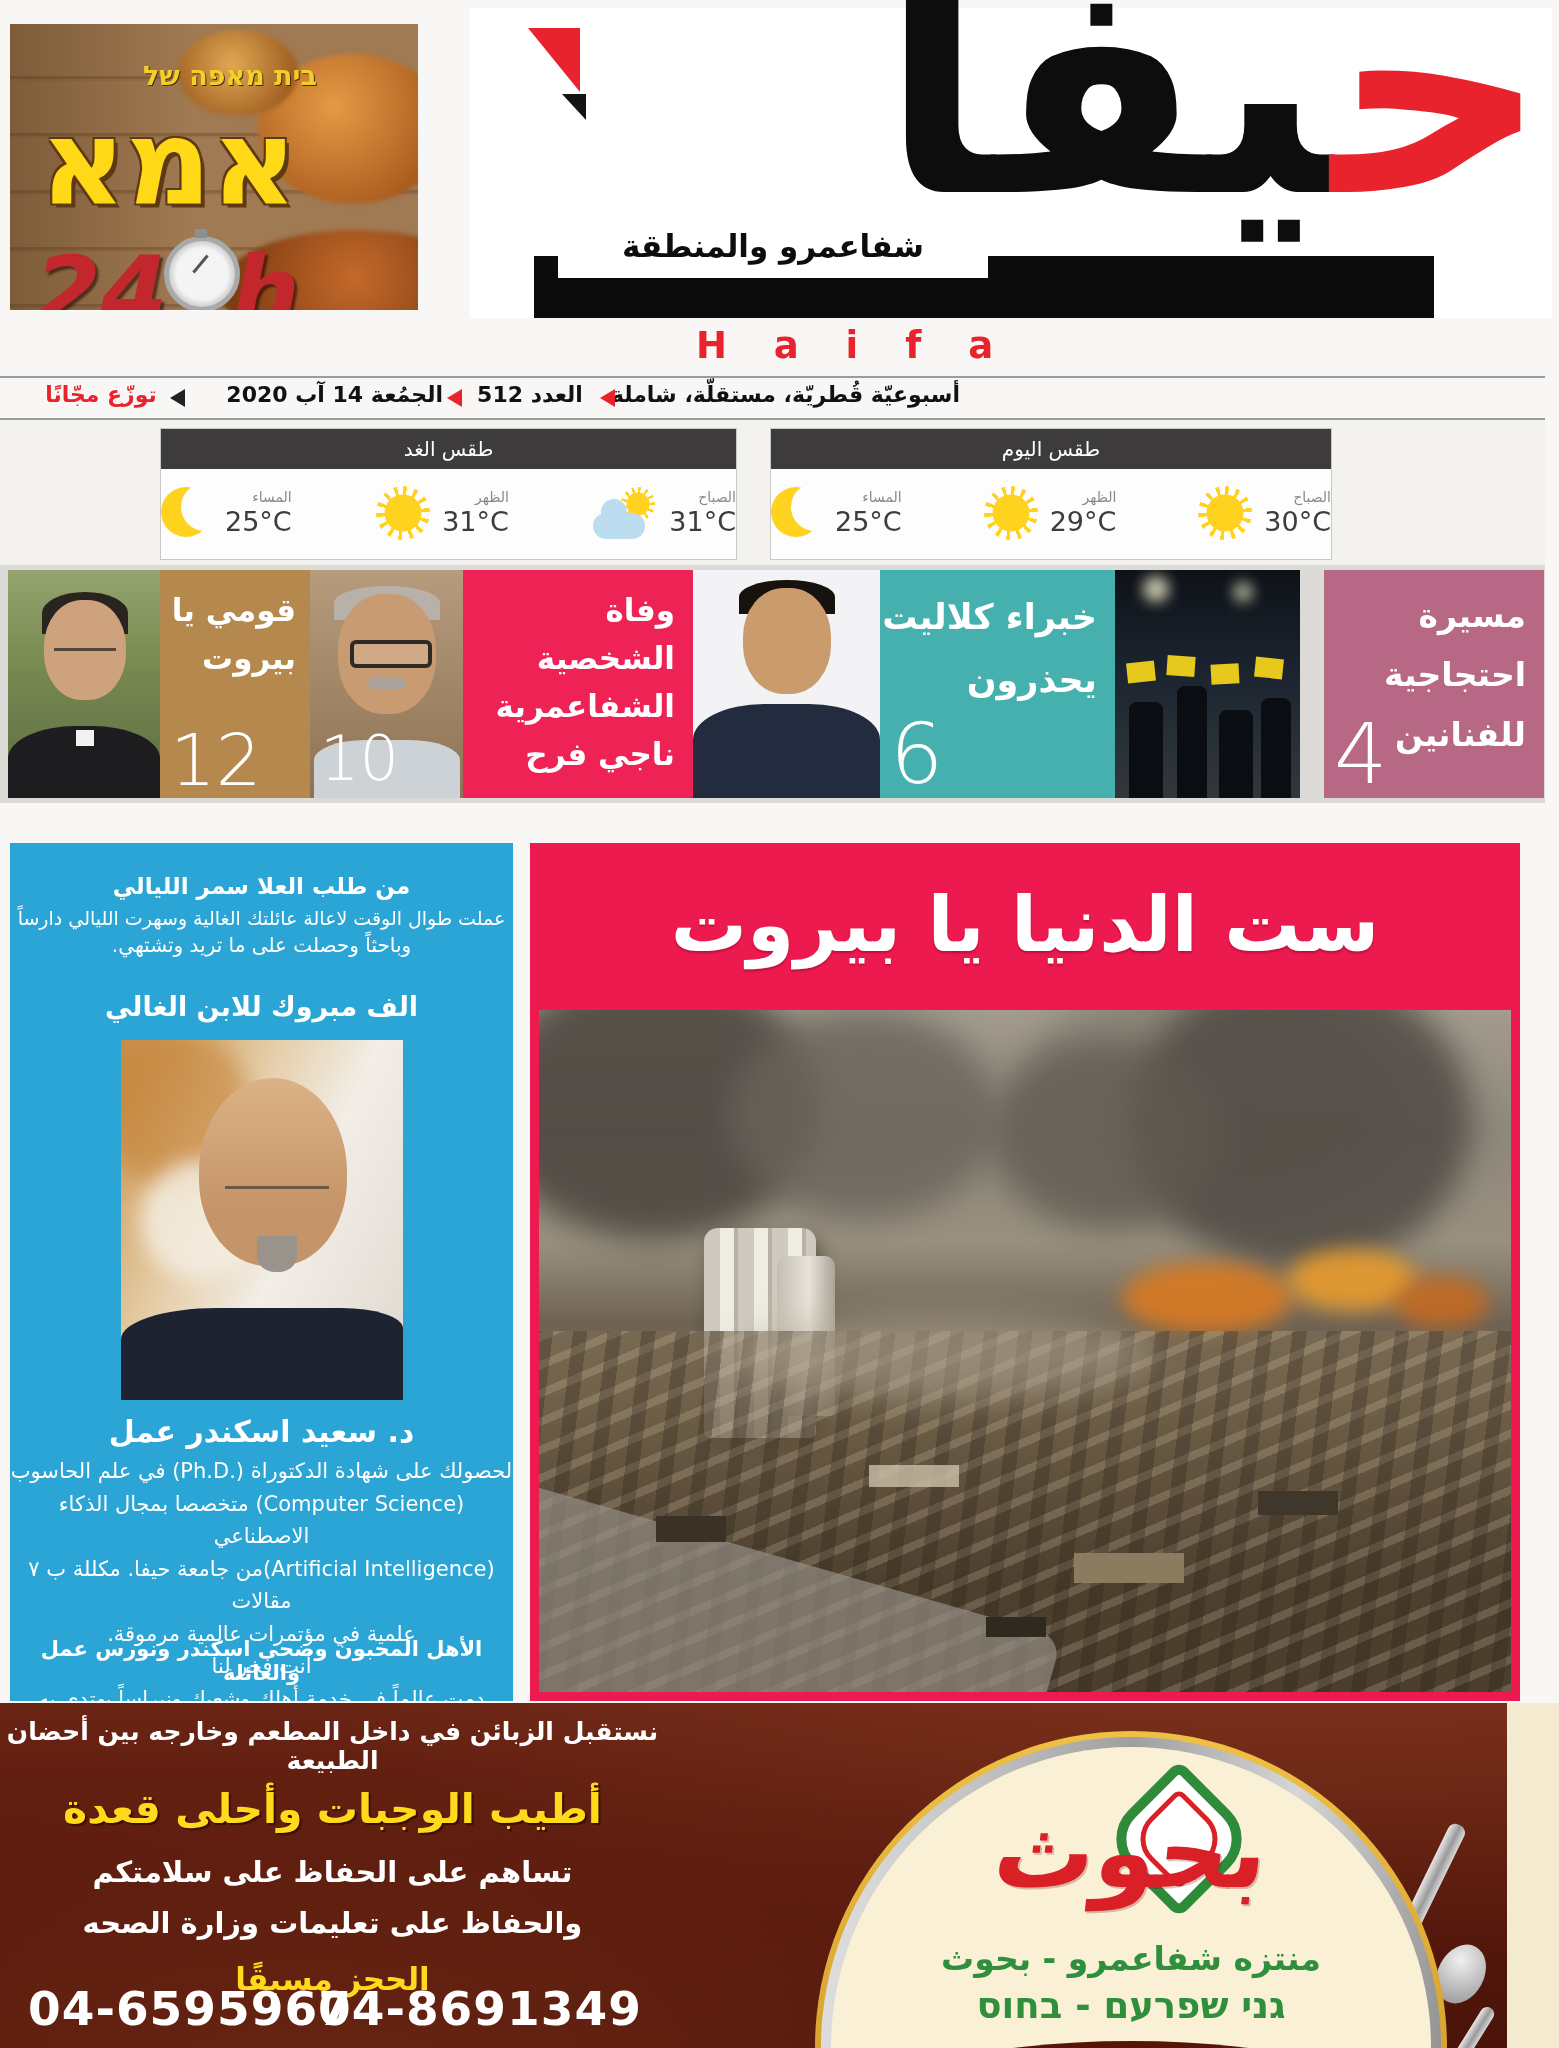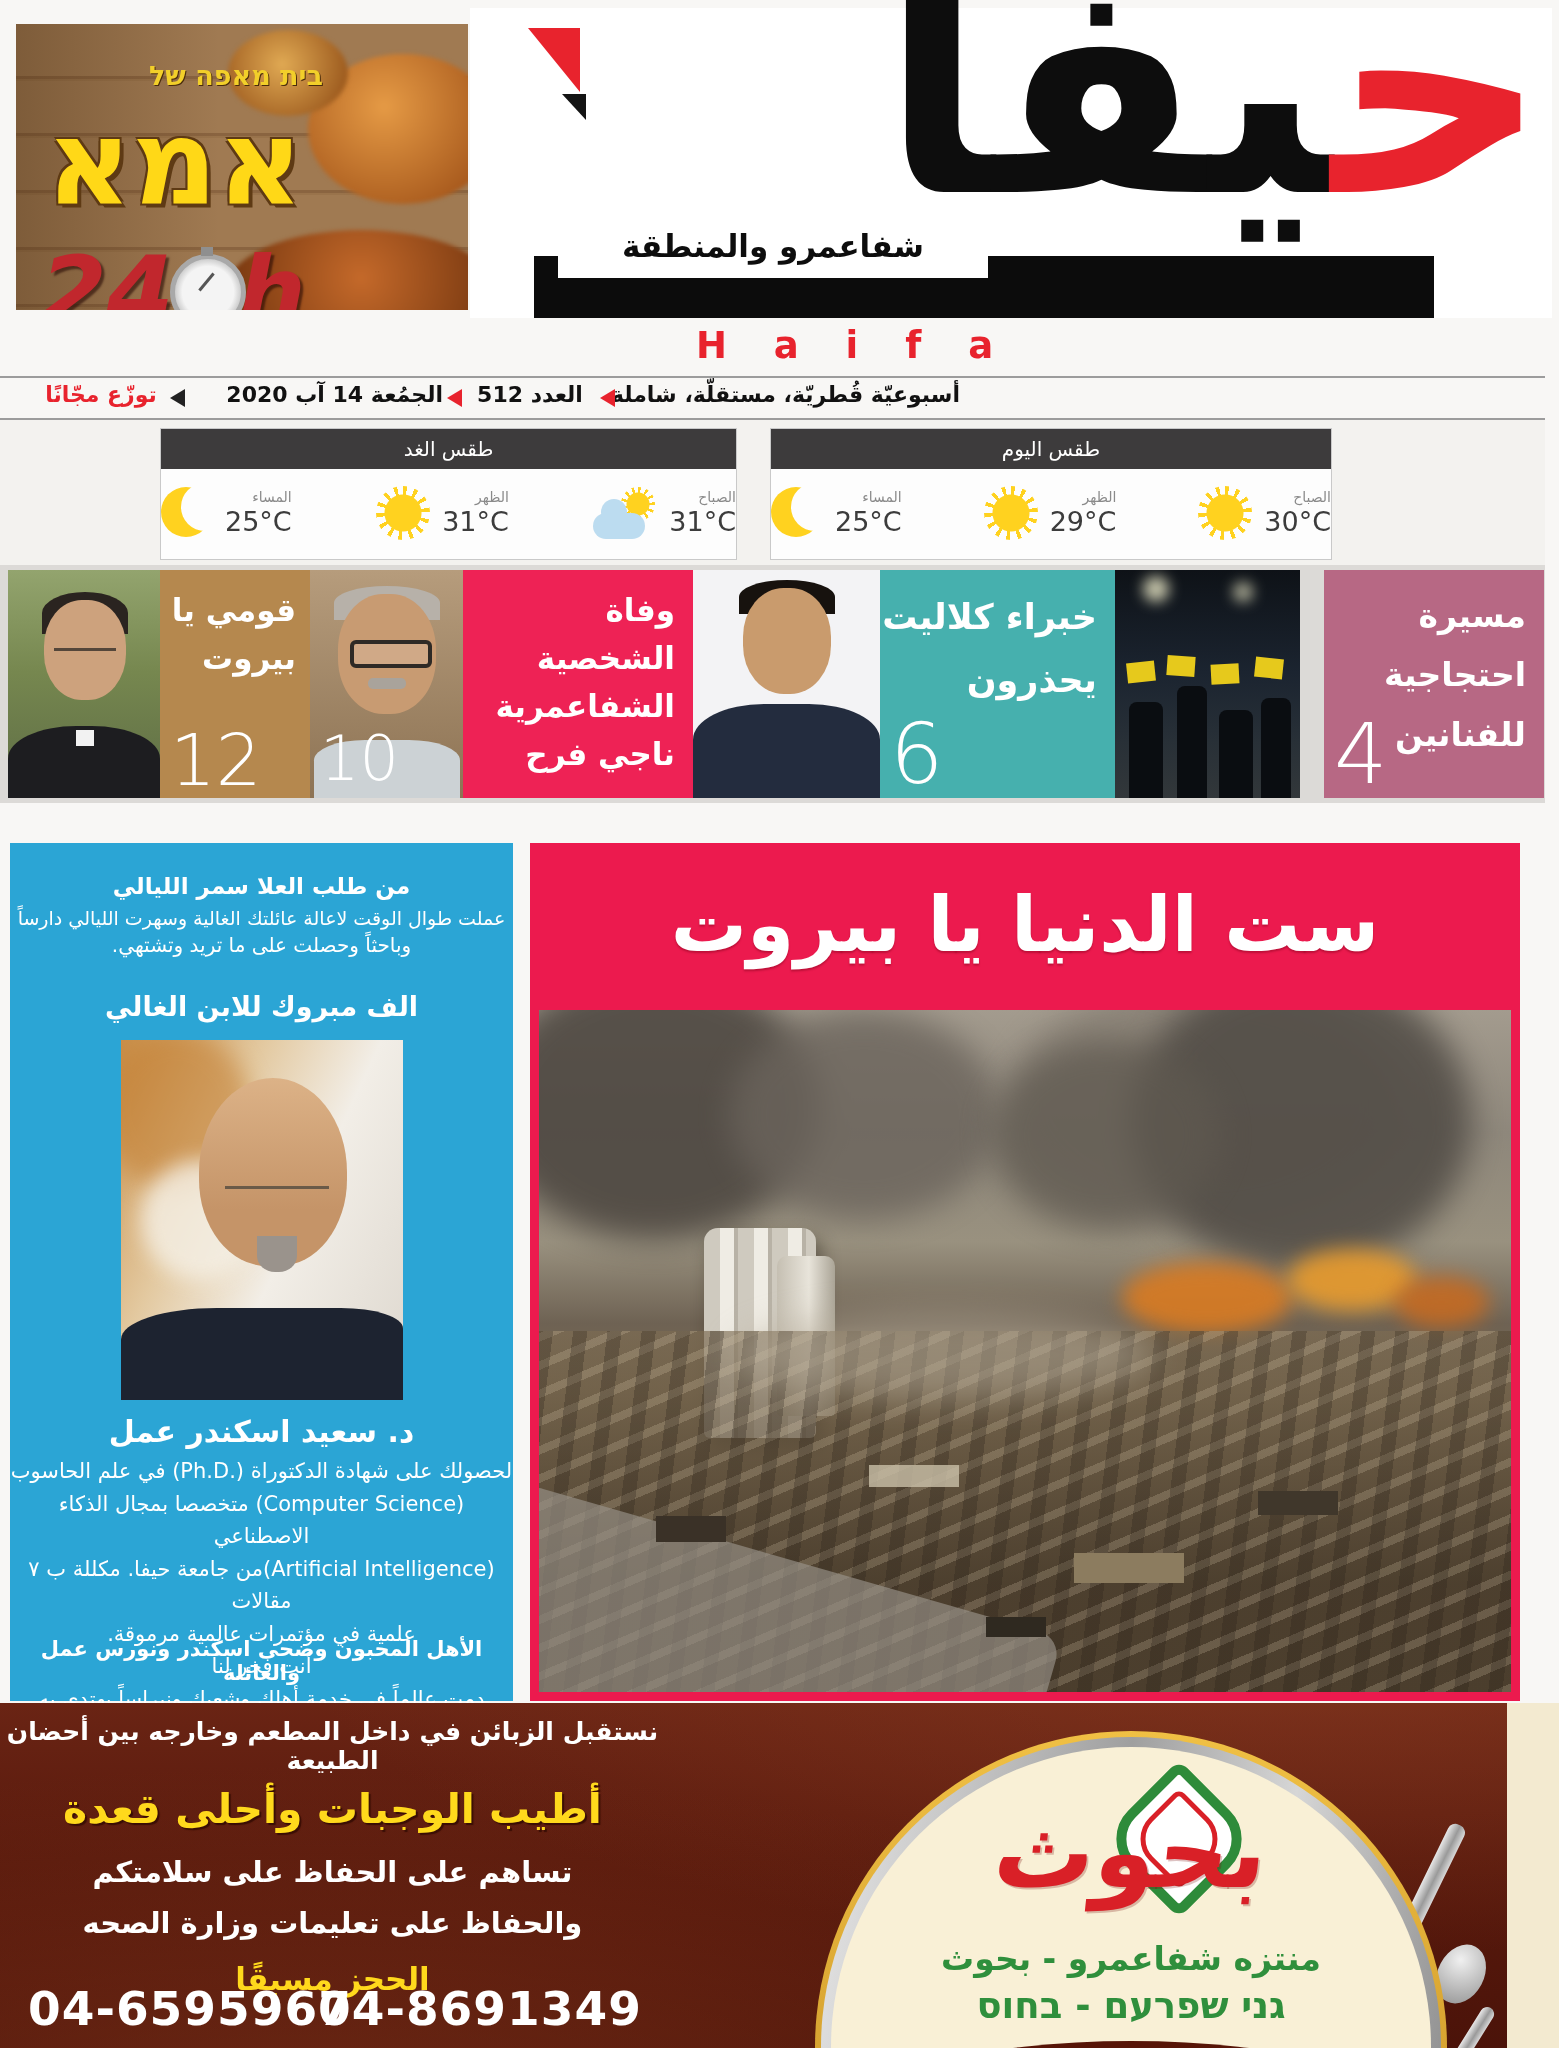--- a/index.html
+++ b/index.html
@@ -1,33 +1,33 @@
 <!DOCTYPE html>
 <html><head>
 <meta charset="utf-8">
 <style>
   html,body{margin:0;padding:0;background:#e9e7e4;}
   .page{position:relative;width:1559px;height:2048px;background:#f8f7f5;overflow:hidden;
         font-family:"DejaVu Sans",sans-serif;}
   .abs{position:absolute;}
   
-  #bakery{left:16px;top:24px;width:452px;height:286px;overflow:hidden;
+  #bakery{left:10px;top:24px;width:408px;height:286px;overflow:hidden;
     background:
       linear-gradient(90deg,rgba(62,36,12,.35),rgba(62,36,12,0) 45%),
       repeating-linear-gradient(180deg,#a07a52 0 52px,#8a6440 52px 55px,#99734b 55px 57px);}
   .bread{position:absolute;border-radius:50%;filter:blur(2px);}
   #br1{right:-30px;top:30px;width:190px;height:150px;background:radial-gradient(circle at 40% 35%,#e59a45,#a85a1d 75%);}
   #br2{right:-10px;top:160px;width:160px;height:130px;background:radial-gradient(circle at 45% 35%,#d7authority 0,#d78a35,#8f4d18 80%);}
   #br3{right:120px;top:6px;width:120px;height:86px;background:radial-gradient(circle at 45% 40%,#e0a953,#9c5a1e 80%);}
   #br4{left:210px;bottom:-40px;width:270px;height:120px;background:radial-gradient(circle at 50% 40%,#c4692a,#7e3c12 80%);}
   #bk-tag{left:70px;top:36px;width:300px;text-align:center;color:#f2cf2a;font-size:27px;font-weight:bold;
           text-shadow:1px 1px 0 #4a2c0c;}
   #bk-brand{left:30px;top:70px;width:360px;text-align:left;color:#ffd817;font-size:118px;font-weight:bold;
           text-shadow:4px 4px 0 #5e3a14,-2px -2px 0 #5e3a14,2px -2px 0 #5e3a14,-2px 2px 0 #5e3a14;}
-  #bk-24{left:24px;top:212px;display:flex;align-items:center;color:#c1272d;
+  #bk-24{left:24px;top:212px;display:flex;align-items:flex-start;color:#c1272d;
          font-size:96px;font-weight:bold;font-style:italic;text-shadow:3px 3px 2px rgba(40,10,5,.6);}
   .stopwatch{display:inline-block;width:66px;height:66px;border-radius:50%;margin:0 -8px 0 -4px;
          background:radial-gradient(circle,#f4f4f4 55%,#cfcfcf 70%,#8f8f8f 100%);
          border:5px solid #a9a9a9;position:relative;z-index:2;}
   .stopwatch::before{content:"";position:absolute;left:26px;top:-12px;width:12px;height:9px;background:#8f8f8f;}
   .stopwatch::after{content:"";position:absolute;left:30px;top:12px;width:3px;height:22px;background:#555;transform:rotate(40deg);}
   #logo-area{left:470px;top:8px;width:1082px;height:310px;background:#fff;}
   #logo-text{position:absolute;right:4px;top:-84px;font-size:300px;line-height:1.1;font-weight:bold;
              color:#0d0d0d;direction:rtl;letter-spacing:-6px;z-index:1;}
   #logo-text .first{color:#e8232d;}

